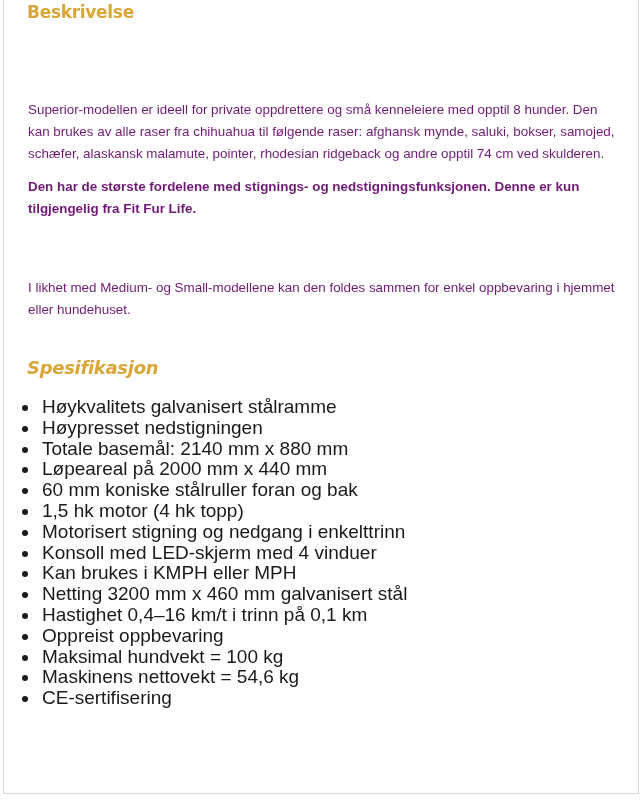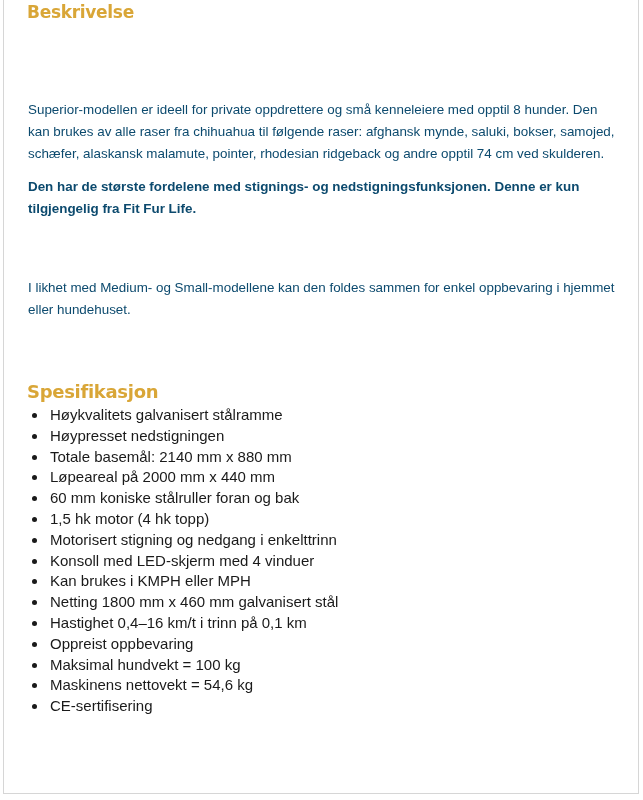--- a/index.html
+++ b/index.html
@@ -7,31 +7,31 @@
   .frame {
     position: absolute; left: 3px; top: -2px; width: 634px; height: 795px;
     border: 1px solid #d6d6d6; border-top: none; background: #fff;
   }
   .heading {
     position: absolute; left: 27px; margin: 0;
     font-family: "DejaVu Sans", sans-serif; font-weight: bold;
     color: #d9a637; letter-spacing: -0.3px;
   }
   .h-desc { top: 2px; font-size: 17px; }
-  .h-spec { top: 381px; font-size: 18px; }
+  .h-spec { top: 357px; font-size: 18px; font-style: italic; }
   .para {
     position: absolute; left: 28px; width: 590px; margin: 0;
-    font-size: 13.4px; line-height: 22px; color: #0c4a6e;
+    font-size: 13.4px; line-height: 22px; color: #701a75;
   }
   .p1 { top: 99px; }
   .p2 { top: 176px; font-weight: bold; }
   .p3 { top: 277px; }
   .specs {
-    position: absolute; left: 15px; top: 397px; margin: 8px; padding: 0 0 0 25px;
-    font-size: 15px; line-height: 20.8px; color: #1a1a1a;
+    position: absolute; left: 15px; top: 397px; margin: 0; padding: 0 0 0 25px;
+    font-size: 19px; line-height: 20.8px; color: #1a1a1a;
   }
   .specs li { list-style: disc; padding-left: 2px; }
 </style>
 </head>
 <body>
 
 <div class="frame"></div>
 
 <h2 class="heading h-desc">Beskrivelse</h2>
 
@@ -46,19 +46,19 @@
 <ul class="specs">
   <li>Høykvalitets galvanisert stålramme</li>
   <li>Høypresset nedstigningen</li>
   <li>Totale basemål: 2140 mm x 880 mm</li>
   <li>Løpeareal på 2000 mm x 440 mm</li>
   <li>60 mm koniske stålruller foran og bak</li>
   <li>1,5 hk motor (4 hk topp)</li>
   <li>Motorisert stigning og nedgang i enkelttrinn</li>
   <li>Konsoll med LED-skjerm med 4 vinduer</li>
   <li>Kan brukes i KMPH eller MPH</li>
-  <li>Netting 1800 mm x 460 mm galvanisert stål</li>
+  <li>Netting 3200 mm x 460 mm galvanisert stål</li>
   <li>Hastighet 0,4–16 km/t i trinn på 0,1 km</li>
   <li>Oppreist oppbevaring</li>
   <li>Maksimal hundvekt = 100 kg</li>
   <li>Maskinens nettovekt = 54,6 kg</li>
   <li>CE-sertifisering</li>
 </ul>
 
 </body></html>

